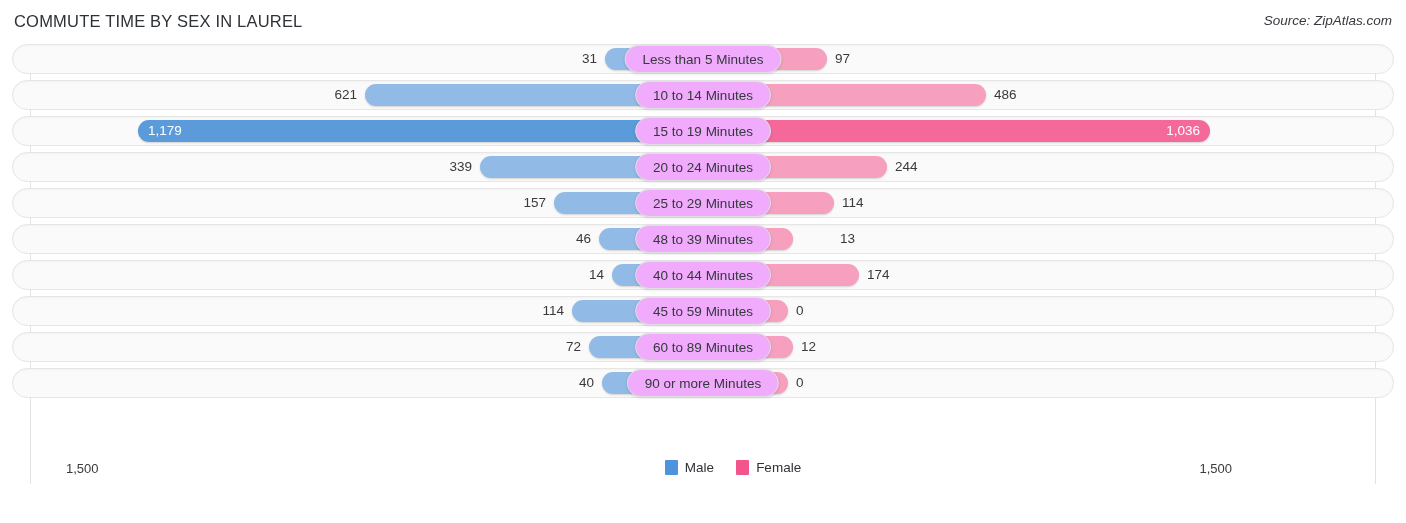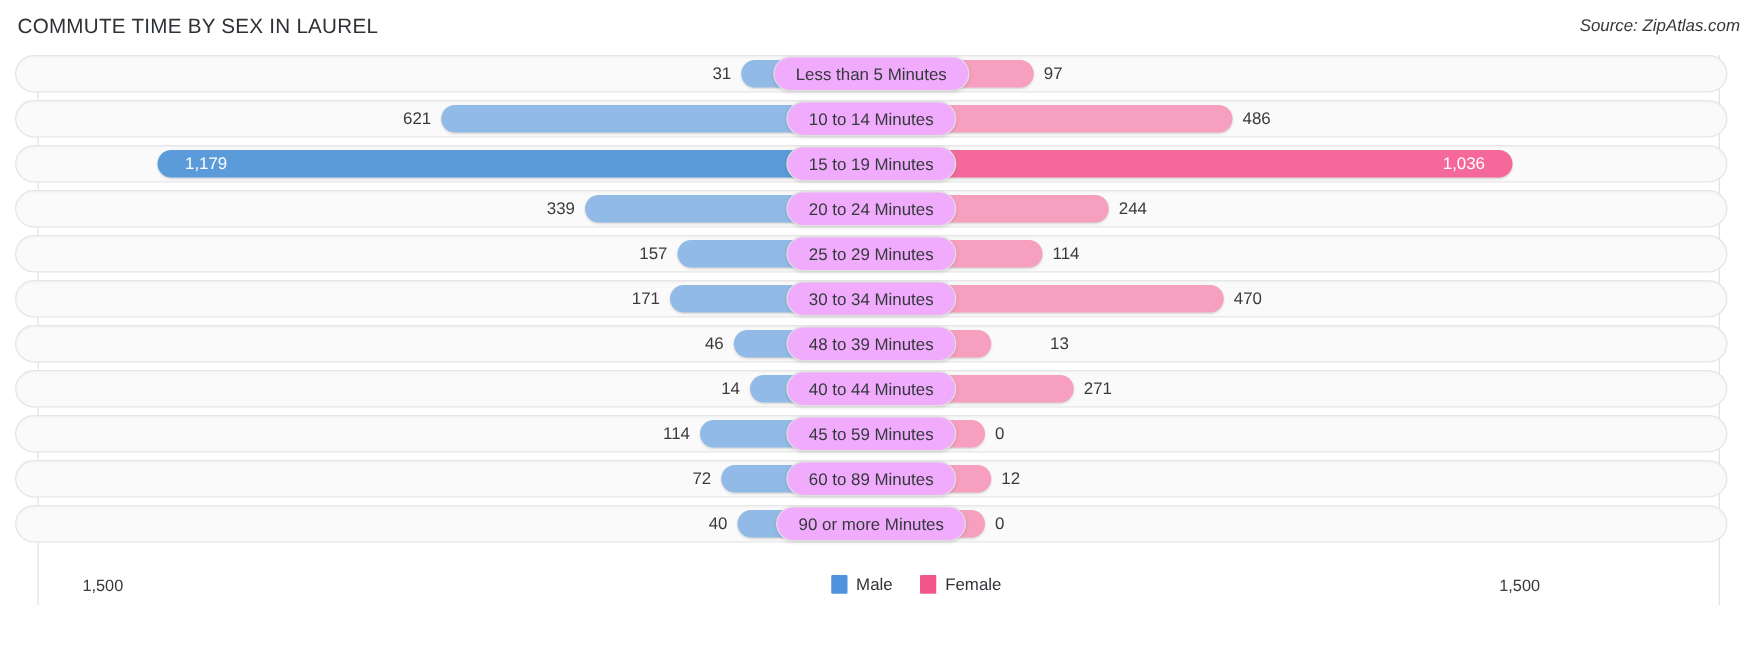--- a/index.html
+++ b/index.html
@@ -62,21 +62,21 @@
 
   .rows {
     position: absolute;
     left: 0; top: 0;
     width: 1406px;
   }
 
   .row {
     position: relative;
     height: 30px;
-    margin: 0 12px 6px 0;
+    margin: 0 0 6px 0;
   }
   .track {
     position: absolute;
     left: 12px;
     right: 12px;
     top: 0;
     height: 30px;
     box-sizing: border-box;
     border: 1px solid #e6e6e6;
     border-radius: 15px;
@@ -237,40 +237,32 @@
       <div class="row">
         <div class="track"></div>
         <div class="bar male" style="width: 149px;"></div>
         <div class="bar female" style="width: 131px;"></div>
         <div class="val male-val" style="right: 860px;">157</div>
         <div class="val female-val" style="left: 842px;">114</div>
         <div class="pill">25 to 29 Minutes</div>
       </div>
       <div class="row">
         <div class="track"></div>
-        <div class="bar male" style="width: 155px;"></div>
-        <div class="bar female" style="width: 276px;"></div>
-        <div class="val male-val" style="right: 866px;">171</div>
-        <div class="val female-val" style="left: 987px;">470</div>
-        <div class="pill">30 to 34 Minutes</div>
-      </div>
-      <div class="row">
-        <div class="track"></div>
         <div class="bar male" style="width: 104px;"></div>
         <div class="bar female" style="width: 90px;"></div>
         <div class="val male-val" style="right: 815px;">46</div>
         <div class="val female-val" style="left: 840px;">13</div>
         <div class="pill">48 to 39 Minutes</div>
       </div>
       <div class="row">
         <div class="track"></div>
         <div class="bar male" style="width: 91px;"></div>
         <div class="bar female" style="width: 156px;"></div>
         <div class="val male-val" style="right: 802px;">14</div>
-        <div class="val female-val" style="left: 867px;">271</div>
+        <div class="val female-val" style="left: 867px;">174</div>
         <div class="pill">40 to 44 Minutes</div>
       </div>
       <div class="row">
         <div class="track"></div>
         <div class="bar male" style="width: 131px;"></div>
         <div class="bar female" style="width: 85px;"></div>
         <div class="val male-val" style="right: 842px;">114</div>
         <div class="val female-val" style="left: 796px;">0</div>
         <div class="pill">45 to 59 Minutes</div>
       </div>

